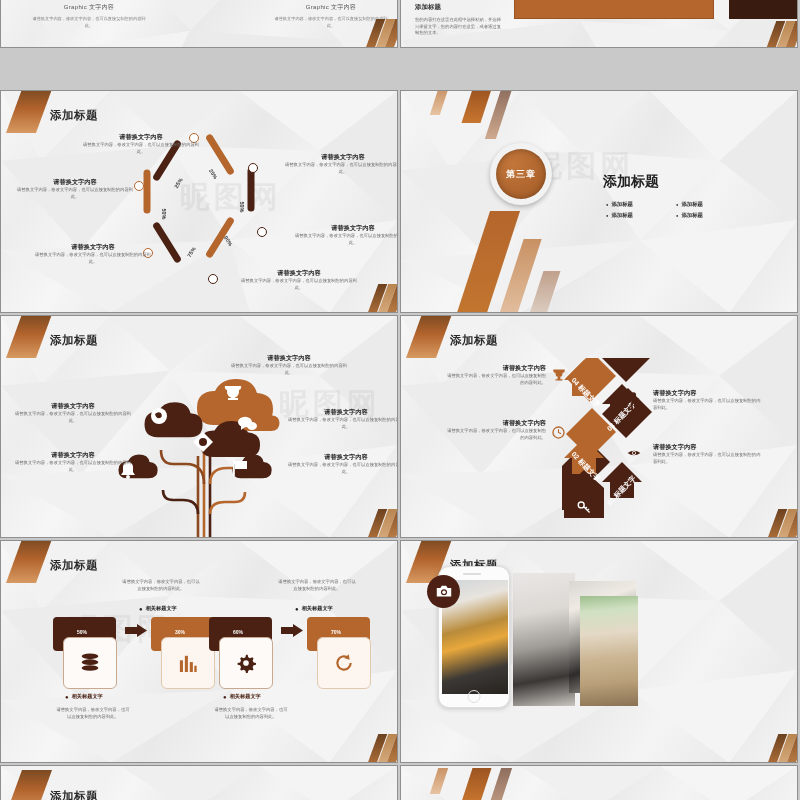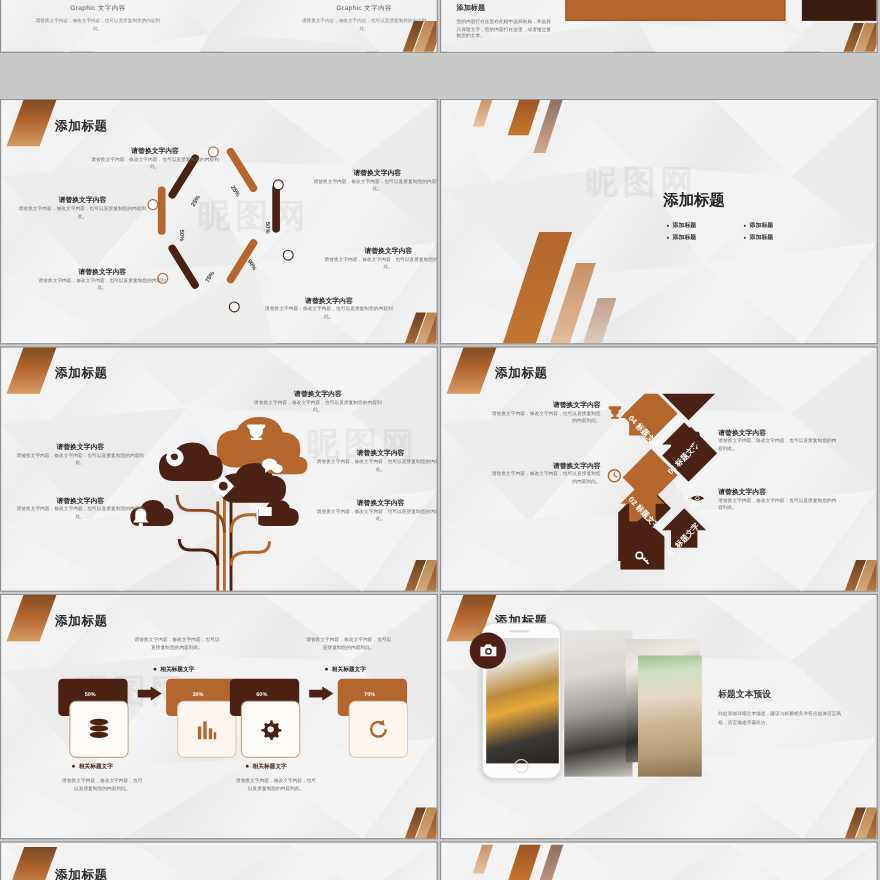--- a/index.html
+++ b/index.html
@@ -247,20 +247,23 @@
 
   <div class="chap-bars">
     <i style="left:33px; top:-2px; width:10px; height:26px; background:linear-gradient(180deg,#c99366,#e7c3a2)"></i>
     <i style="left:66px; top:-2px; width:19px; height:34px; background:linear-gradient(180deg,#9c5420,#c8762f)"></i>
     <i style="left:92px; top:-2px; width:11px; height:50px; background:linear-gradient(180deg,#8e6e5e,#cfa98e)"></i>
     <i style="left:72px; top:120px; width:30px; height:105px; background:linear-gradient(180deg,#b4662c,#c2762f)"></i>
     <i style="left:110px; top:148px; width:18px; height:78px; background:linear-gradient(180deg,#c89163,#e3c0a1)"></i>
     <i style="left:135px; top:180px; width:17px; height:46px; background:linear-gradient(180deg,#c0a08c,#ded0c4)"></i>
   </div>
 
+  <div class="chap-circle" style="left:89px; top:52px;">
+    <div class="inner">第三章</div>
+  </div>
 
   <div class="chap-title" style="left:202px; top:82px;">添加标题</div>
   <div class="bullets" style="left:205px; top:110px;">
     <span>添加标题</span>
     <span>添加标题</span>
     <span>添加标题</span>
     <span>添加标题</span>
   </div>
 </div>
 
@@ -546,24 +549,20 @@
        background:linear-gradient(175deg,#9fbf8d 0%,#cfe0c2 14%,#e4d9c6 34%,#cbb694 56%,#b89f78 78%,#8a7254 100%);"></div>
 
   <div class="cam-badge" style="left:26px; top:34px;">
     <svg width="16" height="13" viewBox="0 0 22 18">
       <path d="M1,4 h5 l2,-3 h6 l2,3 h5 v12 h-20z" fill="#fff"></path>
       <circle cx="11" cy="10" r="4.2" fill="#4c2014"></circle>
       <circle cx="11" cy="10" r="2.4" fill="#fff"></circle>
     </svg>
   </div>
 
-  <div style="position:absolute; left:252px; top:85px; width:120px;">
-    <div style="font-size:8px; font-weight:bold; color:#3b3b3b;">标题文本预设</div>
-    <div class="sm" style="margin-top:8px; line-height:1.9;">此处添加详细文本描述，建议与标题相关并符合整体语言风格，语言描述尽量简洁。</div>
-  </div>
 
   <div class="corner-deco" style="right:-4px; bottom:-2px;">
     <i style="left:4px; top:0"></i>
         <i style="left:14px; top:0; background:linear-gradient(180deg,#b8854f,#e0b68c)"></i>
     <i style="left:23px; top:0; background:linear-gradient(180deg,#8a5227,#c98b50)"></i>
   </div>
 </div>
 
 <div class="slide" id="s9">
   <svg class="poly" viewBox="0 0 398 46" preserveAspectRatio="none">

